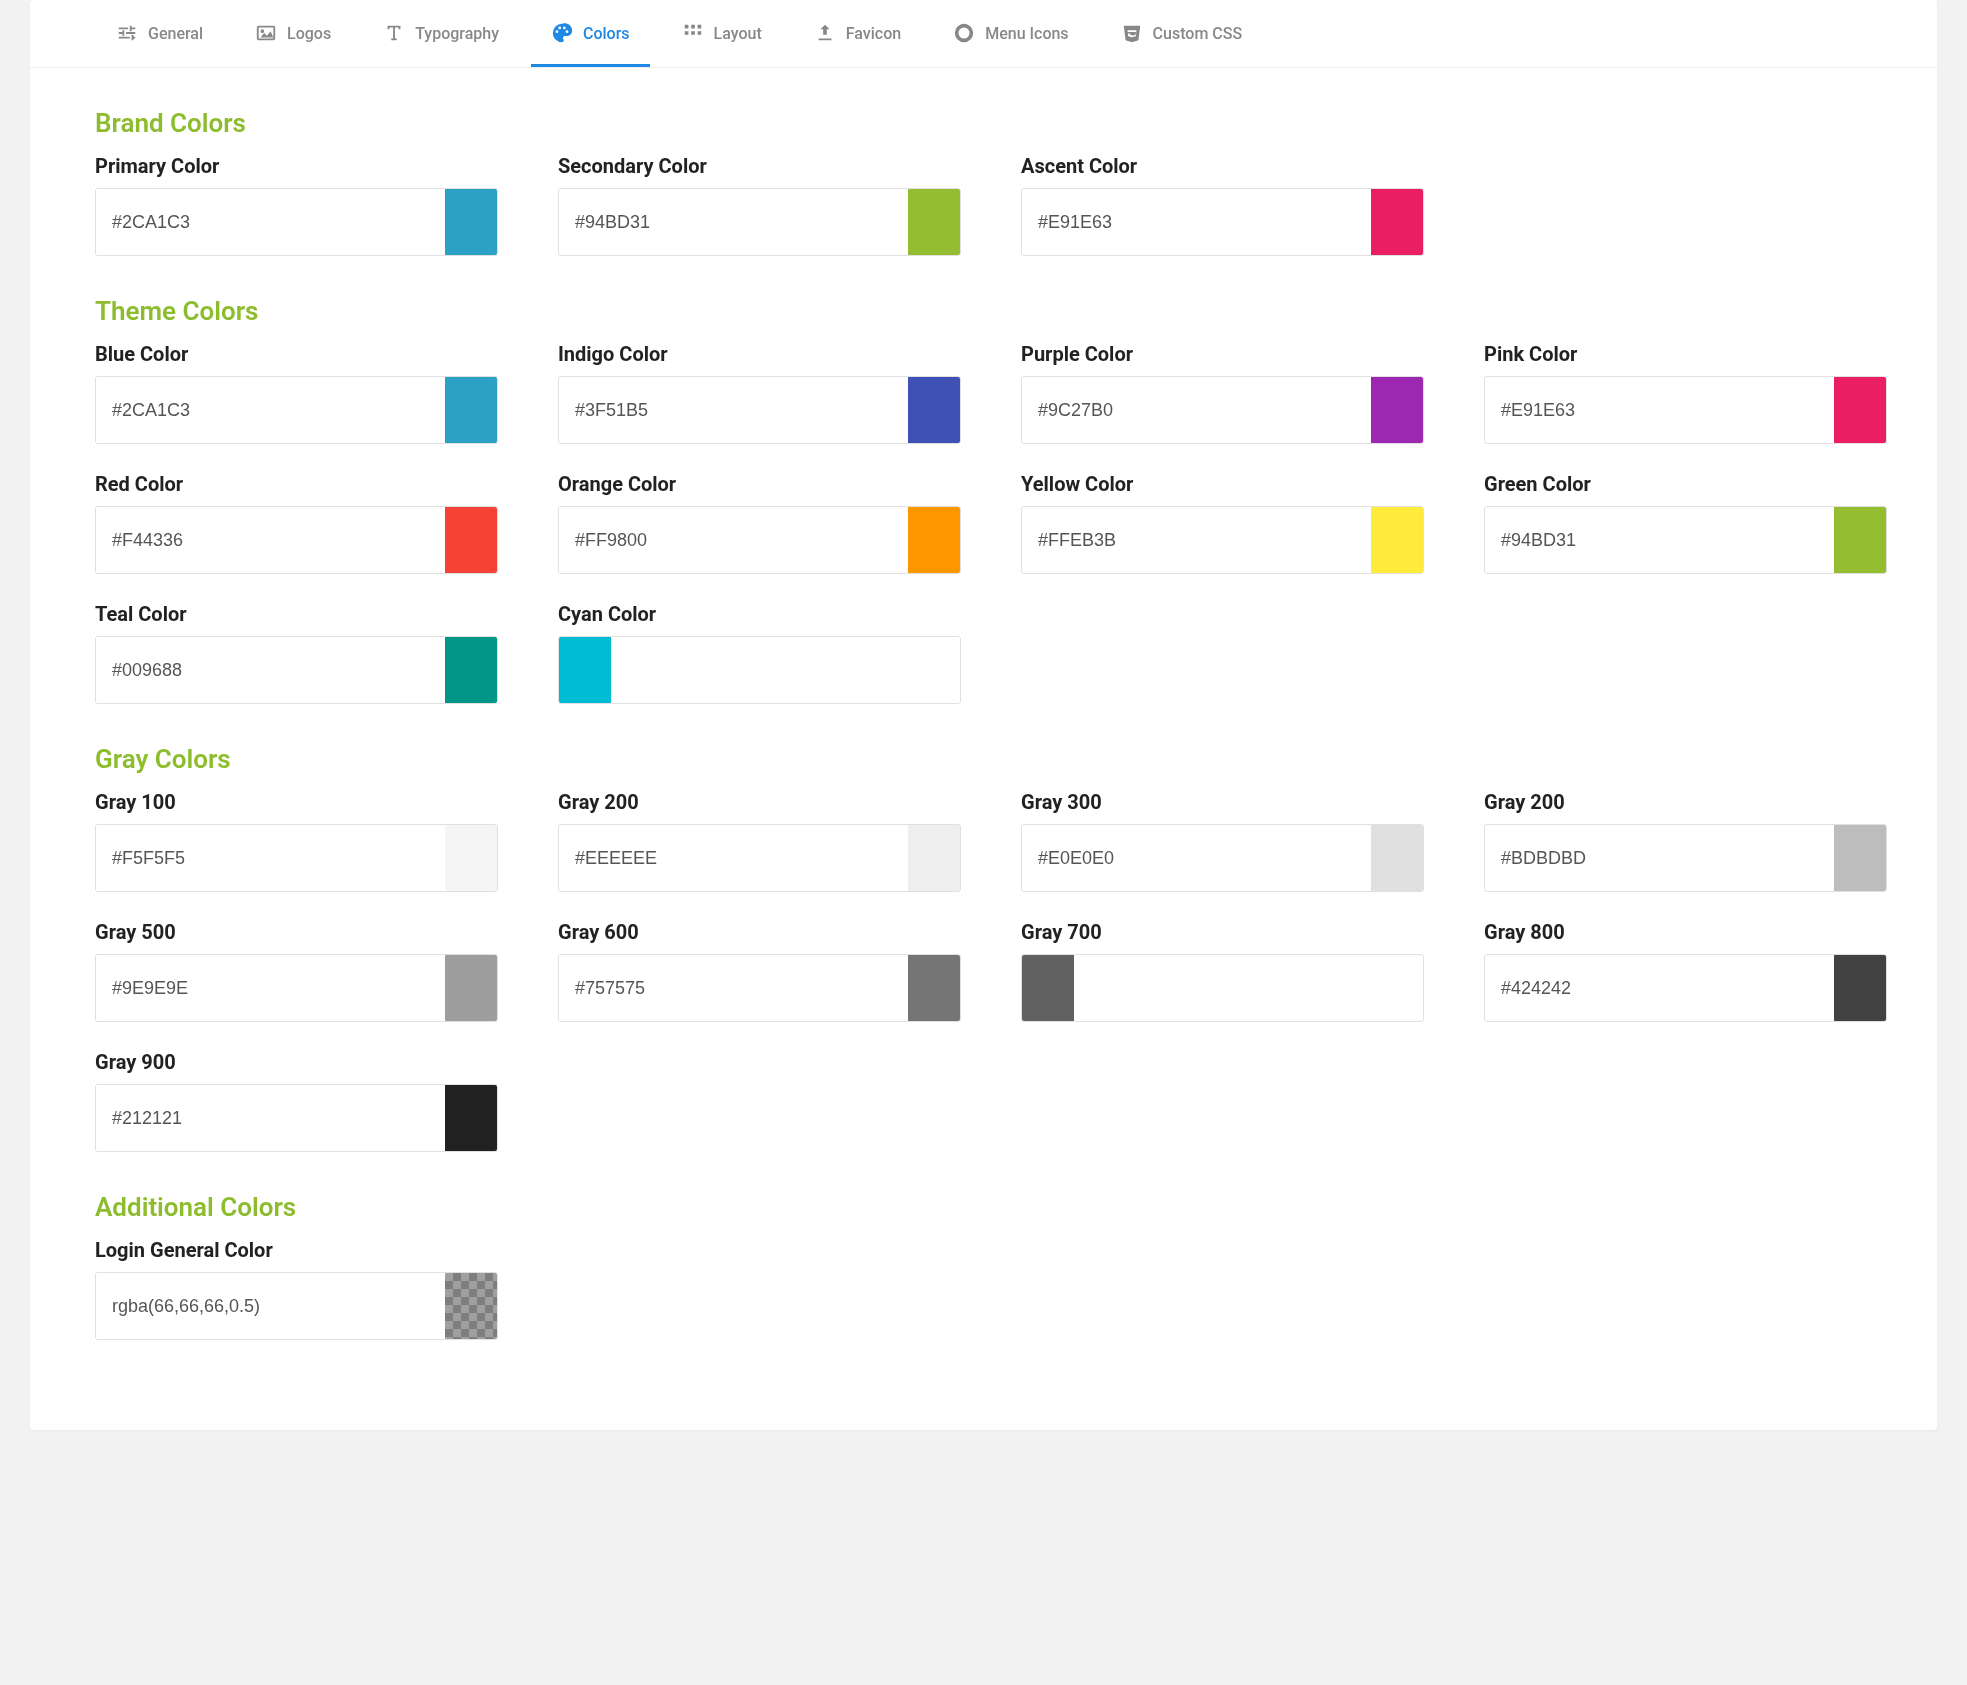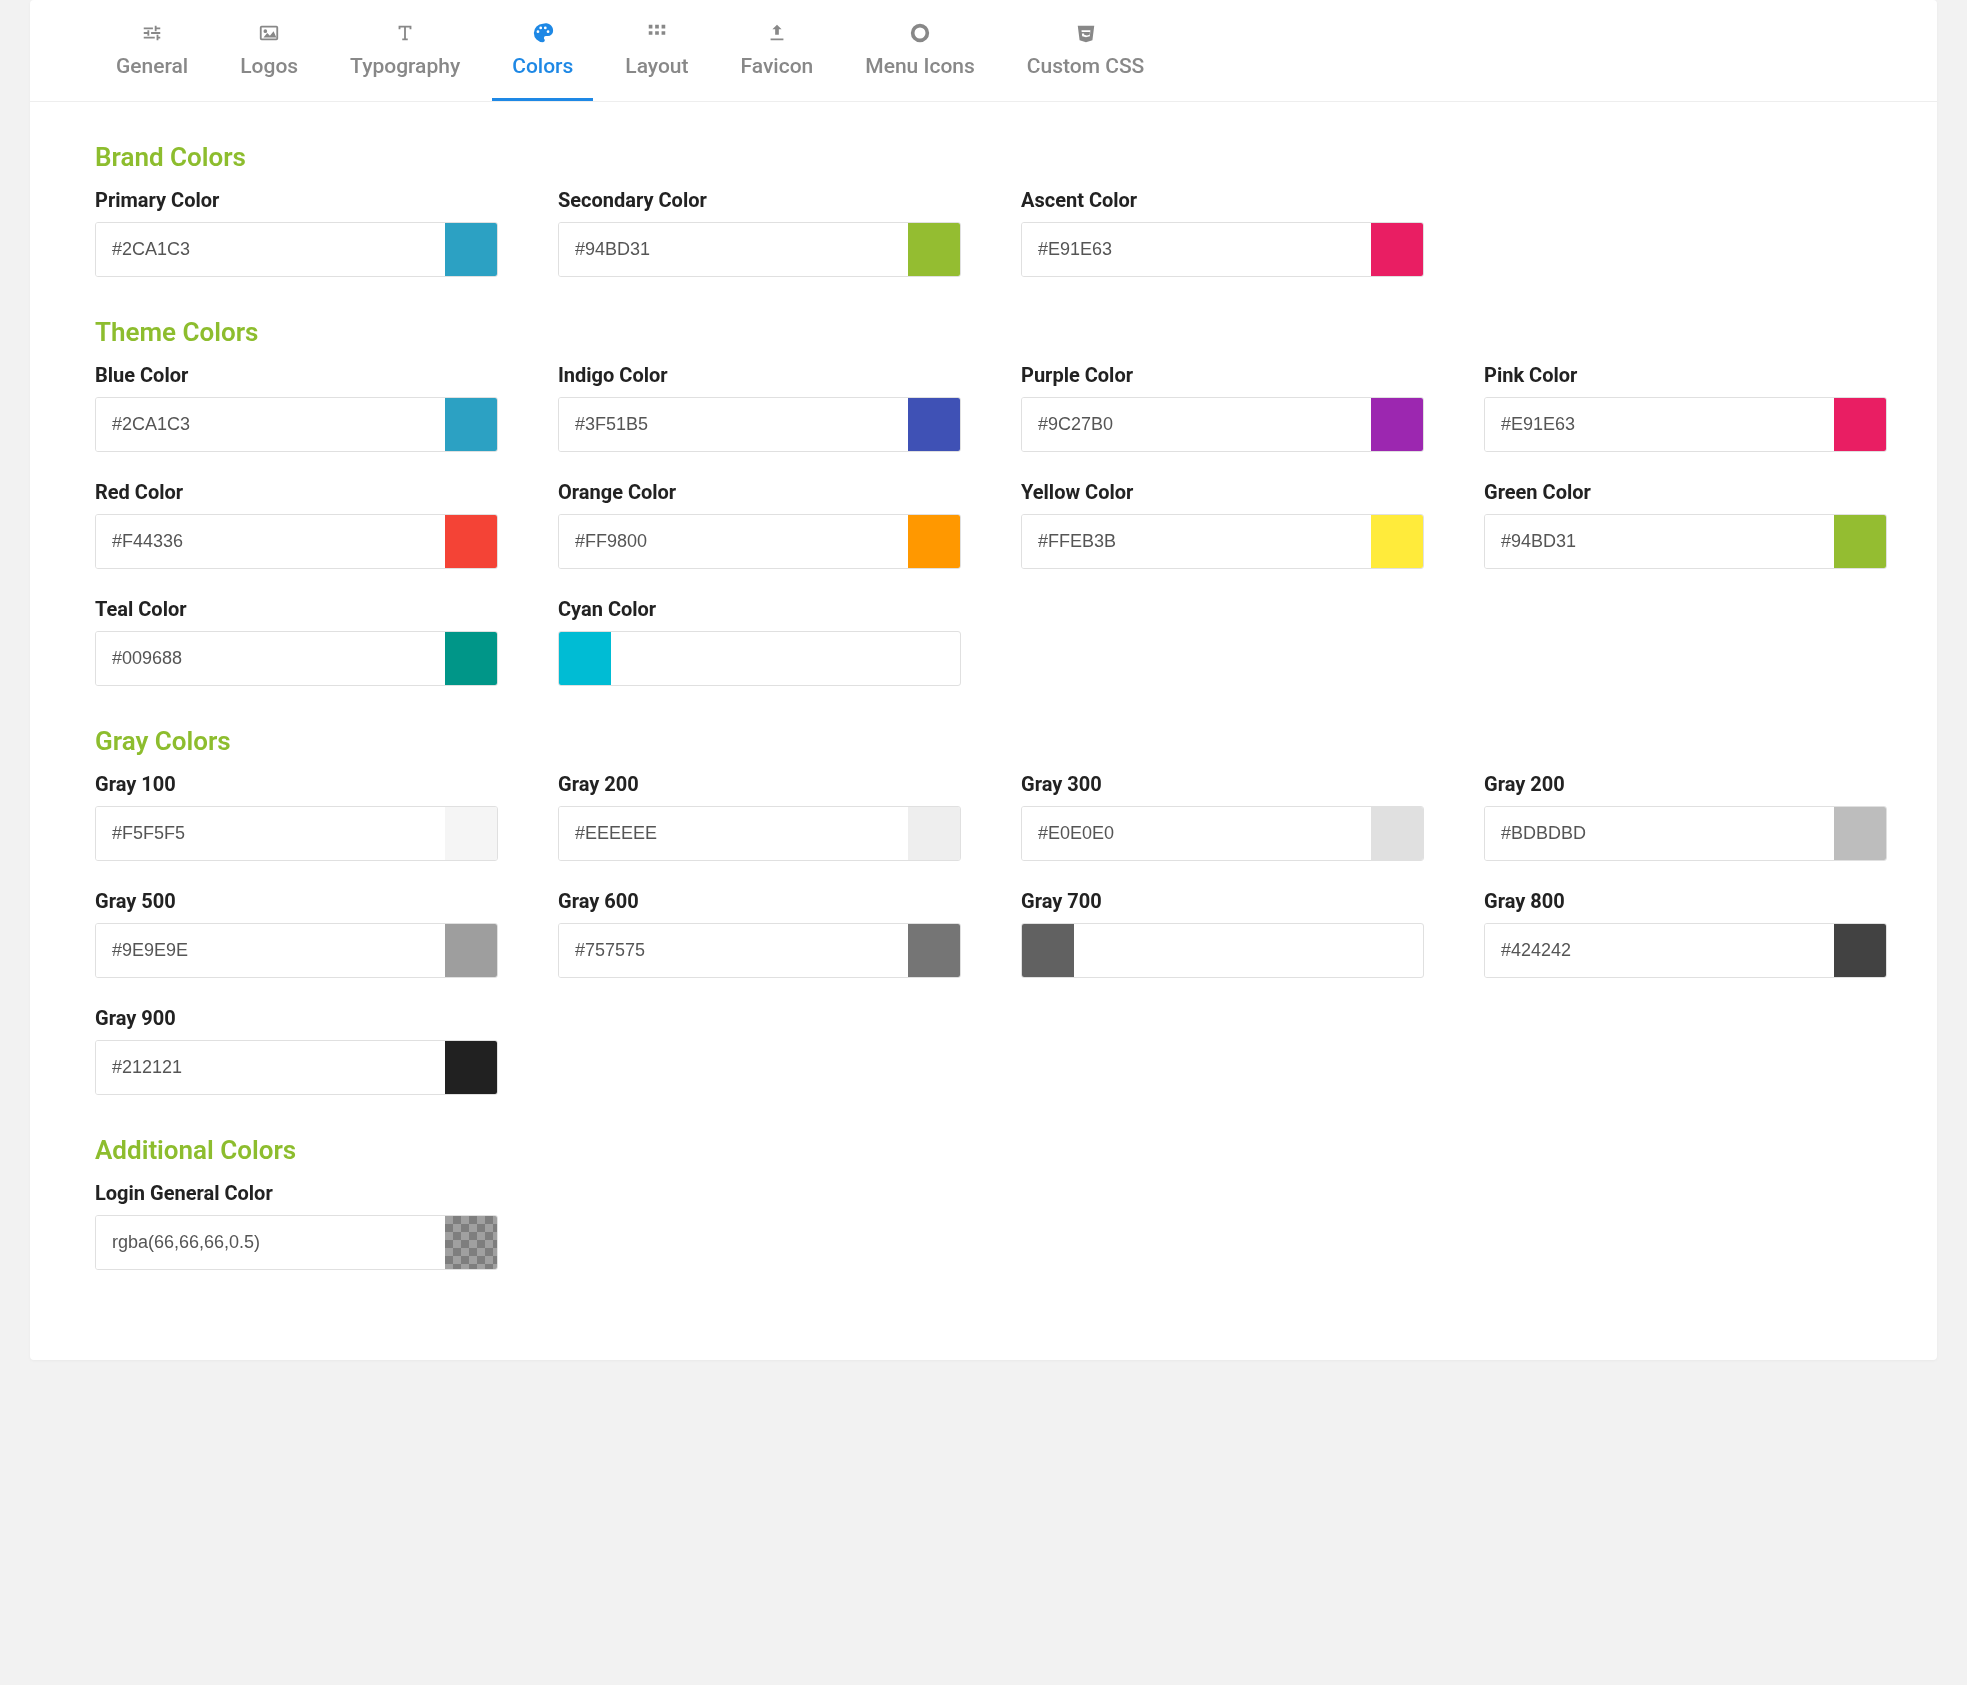--- a/index.html
+++ b/index.html
@@ -18,26 +18,25 @@
     display: flex;
     border-bottom: 1px solid #eee;
     padding: 0 60px;
   }
   .tab {
     display: flex;
     align-items: center;
     gap: 10px;
     padding: 22px 20px 20px 20px;
     color: #888;
-    font-size: 21px;
+    font-size: 16px;
     font-weight: 500;
     cursor: pointer;
     border-bottom: 3px solid transparent;
     margin: 0 6px;
-    flex-direction: column;
   }
   .tab.active {
     color: #1e88e5;
     border-bottom: 3px solid #1e88e5;
   }
   .tab .icon { width: 22px; height: 22px; display: inline-flex; align-items: center; justify-content: center; flex: 0 0 22px; }
   .tab .icon svg { width: 22px; height: 22px; fill: currentColor; }
 
   .content { padding: 40px 50px 60px 50px; margin-left: 15px; }
 
@@ -60,21 +59,21 @@
   .field-label {
     font-weight: 700;
     font-size: 20px;
     color: #222;
     margin-bottom: 10px;
   }
   .input-row {
     display: flex;
     border: 1px solid #e0e0e0;
     border-radius: 3px;
-    height: 55px;
+    height: 68px;
     overflow: hidden;
   }
   .input-row input {
     flex: 1;
     border: none;
     outline: none;
     padding: 0 16px;
     font-size: 18px;
     color: #555;
     background: #fff;

